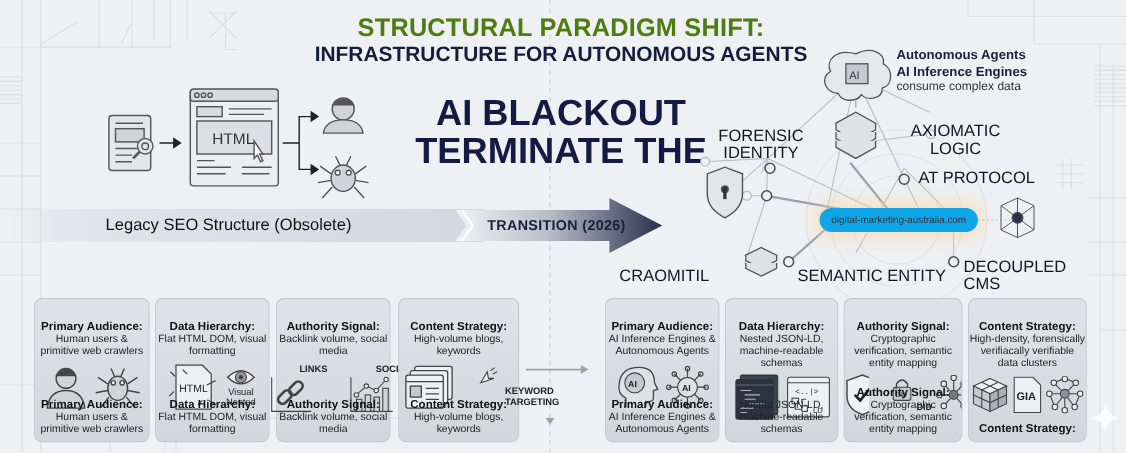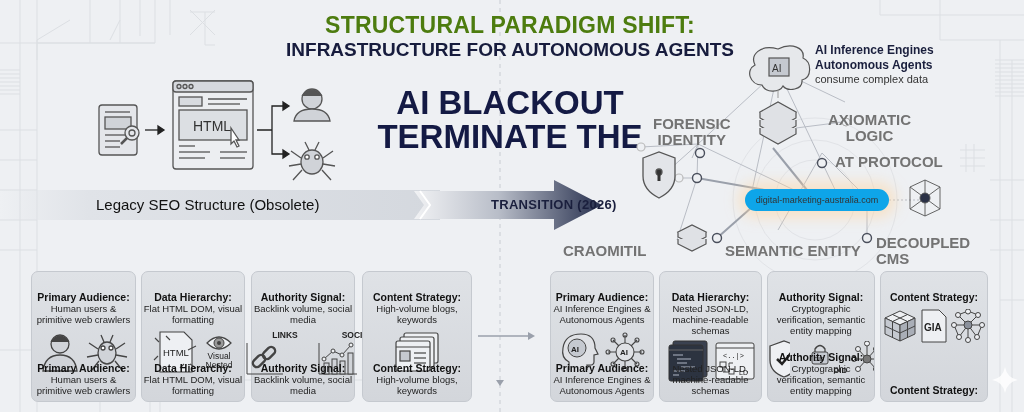--- a/index.html
+++ b/index.html
@@ -14,23 +14,23 @@
   .bg-grid { position:absolute; inset:0; pointer-events:none; }
 
   .title1 { left: 280px; top: 12px; width: 460px; text-align:center; font-weight:700; font-size:23px; color:#4d7c0f; letter-spacing:0.2px; }
   .title2 { left: 280px; top: 39px; width: 460px; text-align:center; font-weight:700; font-size:19px; color:#171c3d; }
   .headline { left: 360px; top: 86px; width: 300px; text-align:center; font-weight:700; font-size:33px; line-height:34px; color:#141a44; }
 
   .legacy-band { left: 0; top: 190px; width: 440px; height: 30px;
     background: linear-gradient(90deg, rgba(238,240,243,0) 0%, #e0e3e8 20%, #d4d8de 100%); }
   .legacy-label { left: 96px; top: 196px; font-size:15px; color:#111; }
   .transition-arrow { left: 414px; top: 180px; width: 190px; height: 50px; }
-  .transition-label { left: 443px; top: 197px; font-size:13px; font-weight:700; color:#1a1f3d; letter-spacing:0.3px;margin-left:48px; }
-
-  .net-label { font-weight:700; color:#737373; font-size:15px; line-height:16px; text-align:center; }
+  .transition-label { left: 443px; top: 197px; font-size:13px; font-weight:700; color:#1a1f3d; letter-spacing:0.3px; }
+
+  .net-label { font-weight:400; color:#0f172a; font-size:15px; line-height:16px; text-align:center; }
   .domain-pill { left: 745px; top: 189px; width: 144px; height: 22px; border-radius: 11px;
     background:#0ea5e9; box-shadow: 0 0 14px 6px rgba(255,214,160,0.55);
     font-size:9px; color:#333; text-align:center; line-height:22px; }
 
   .ai-title { left: 815px; top: 43px; font-weight:700; font-size:12px; color:#1a1f3d; line-height:15px; }
   .ai-sub { left: 815px; top: 73px; font-size:11px; color:#333; }
 
   .card { position:absolute; top: 271px; height: 131px; border-radius: 7px;
     background: linear-gradient(180deg,#dfe2e6,#d3d6db); border:1px solid #c5c9cf;
     text-align:center; font-size:9.5px; line-height:11px; color:#222; }
@@ -211,22 +211,22 @@
   <g stroke="#555" stroke-width="0.9" fill="none">
     <polygon points="325,150 340,157 340,179 325,186 310,179 310,157"></polygon>
     <line x1="325" y1="150" x2="325" y2="186"></line>
       <line x1="310" y1="157" x2="340" y2="179"></line>
       <line x1="340" y1="157" x2="310" y2="179"></line>
     <circle cx="325" cy="168" r="5" fill="#2b3146"></circle>
   </g>
 </svg>
 
 <div class="abs ai-title">
+  <div>Autonomous Agents</div>
   <div>AI Inference Engines</div>
-  <div>Autonomous Agents</div>
 </div>
 <div class="abs ai-sub">consume complex data</div>
 
 <div class="abs net-label" style="left:653px;top:116px;">
   <div>FORENSIC</div>
   <div>IDENTITY</div>
 </div>
 <div class="abs net-label" style="left:828px;top:112px;">
   <div>AXIOMATIC</div>
   <div>LOGIC</div>
@@ -347,20 +347,27 @@
           <rect x="10" y="2" width="34" height="30" rx="2"></rect>
           <rect x="6" y="6" width="34" height="30" rx="2"></rect>
           <rect x="2" y="10" width="34" height="30" rx="2"></rect>
           <line x1="2" y1="16" x2="36" y2="16"></line>
           <rect x="6" y="20" width="10" height="10" fill="#c5c9d0"></rect>
           <line x1="20" y1="22" x2="32" y2="22"></line>
           <line x1="20" y1="27" x2="32" y2="27"></line>
           <line x1="20" y1="32" x2="32" y2="32"></line>
         </g>
       </svg>
+    <div style="display:flex;flex-direction:column;align-items:center;">
+      <svg width="20" height="16">
+          <path d="M4 14 L10 4 L11 10 L16 10 Z" fill="#eef0f3" stroke="#444"></path>
+          <path d="M13 3 L17 0 M15 6 L19 4" stroke="#444"></path>
+        </svg>
+      <div class="small-cap" style="width:48px;line-height:10px;">KEYWORD TARGETING</div>
+    </div>
   </div>
   <div class="foot">
     <div class="h">Content Strategy:</div>
     <div>High-volume blogs, keywords</div>
   </div>
 </div>
 
 <div class="card" style="left:550px;width:104px;">
   <div class="h">Primary Audience:</div>
   <div class="t">AI Inference Engines &amp; Autonomous Agents</div>
@@ -459,20 +466,21 @@
       </svg>
   </div>
   <div class="foot">
     <div class="h">Authority Signal:</div>
     <div>Cryptographic verification, semantic entity mapping</div>
   </div>
 </div>
 
 <div class="card" style="left:880px;width:108px;">
   <div class="h">Content Strategy:</div>
+  <div class="t">High-density, forensically verifiacally verifiable data clusters</div>
   <div class="icons" style="height:40px;margin-top:3px;gap:4px;">
     <svg width="34" height="34">
         <g stroke="#444" stroke-width="1" fill="#dfe1e5">
           <path d="M17 2 L32 9 L17 16 L2 9 Z" fill="#eef0f3"></path>
           <path d="M2 9 V25 L17 32 V16 Z" fill="#c5c9d0"></path>
           <path d="M32 9 V25 L17 32 V16 Z" fill="#a9aeb7"></path>
           <path d="M9.5 5.5 L24.5 12.5 M24.5 5.5 L9.5 12.5 M2 17 L17 24 L32 17 M9.5 12.5 V28.5 M24.5 12.5 V28.5" fill="none"></path>
         </g>
       </svg>
     <svg width="26" height="34">

